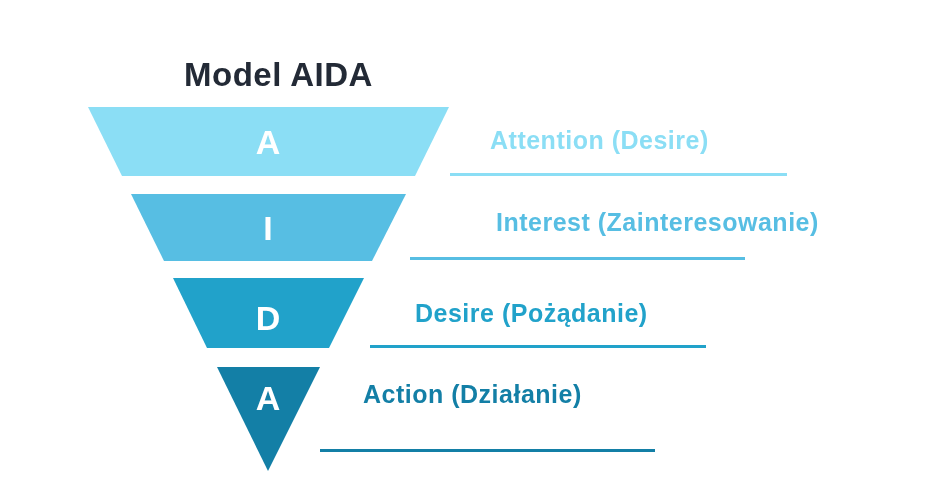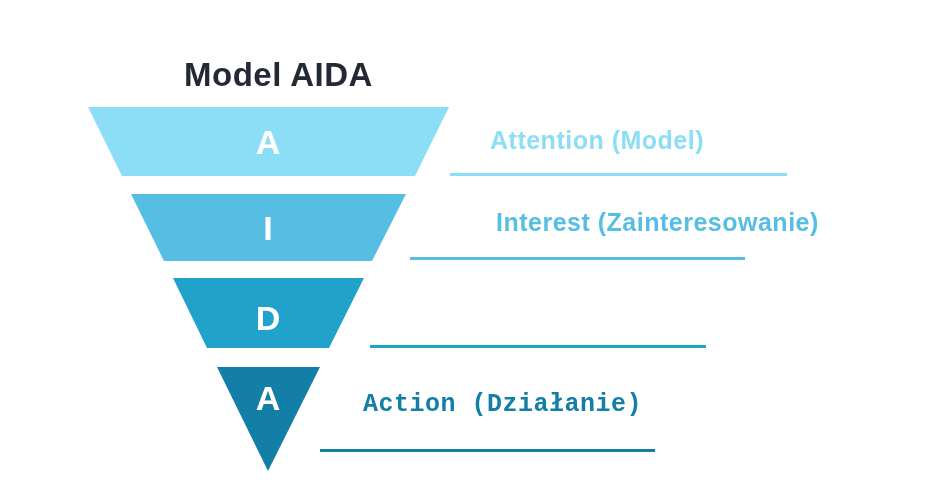--- a/index.html
+++ b/index.html
@@ -54,21 +54,21 @@
   .c-desire    { color: #21A2CA; }
   .c-action    { color: #137FA6; }
   .bg-attention { background: #8BDEF5; }
   .bg-interest  { background: #57BEE3; }
   .bg-desire    { background: #21A2CA; }
   .bg-action    { background: #137FA6; }
 
   .label-attention { left: 490px; top: 126px; }
   .label-interest  { left: 452px; top: 208px; margin-left: 44px; }
   .label-desire    { left: 415px; top: 299px; }
-  .label-action    { left: 363px; top: 391px; font-family: Liberation Mono, monospace; }
+  .label-action    { left: 363px; top: 380px; }
 
   .underline-attention { left: 450px; top: 173px; width: 337px; }
   .underline-interest  { left: 410px; top: 257px; width: 335px; }
   .underline-desire    { left: 370px; top: 345px; width: 336px; }
   .underline-action    { left: 320px; top: 449px; width: 335px; }
 </style>
 </head>
 <body>
 
 <div class="canvas">
@@ -80,24 +80,25 @@
     <polygon points="131,194 406,194 372,261 164,261" fill="#57BEE3"></polygon>
     <polygon points="173,278 364,278 329,348 207,348" fill="#21A2CA"></polygon>
     <polygon points="217,367 320,367 268,471" fill="#137FA6"></polygon>
 
     <text class="funnel-letter" x="268" y="154" text-anchor="middle">A</text>
     <text class="funnel-letter" x="268" y="240" text-anchor="middle">I</text>
     <text class="funnel-letter" x="268" y="330" text-anchor="middle">D</text>
     <text class="funnel-letter" x="268" y="410" text-anchor="middle">A</text>
   </svg>
 
-  <div class="layer-label c-attention label-attention">Attention (Model)</div>
+  <div class="layer-label c-attention label-attention">Attention (Desire)</div>
   <div class="underline bg-attention underline-attention"></div>
 
   <div class="layer-label c-interest label-interest">Interest (Zainteresowanie)</div>
   <div class="underline bg-interest underline-interest"></div>
 
+  <div class="layer-label c-desire label-desire">Desire (Pożądanie)</div>
   <div class="underline bg-desire underline-desire"></div>
 
   <div class="layer-label c-action label-action">Action (Działanie)</div>
   <div class="underline bg-action underline-action"></div>
 
 </div>
 
 </body></html>

